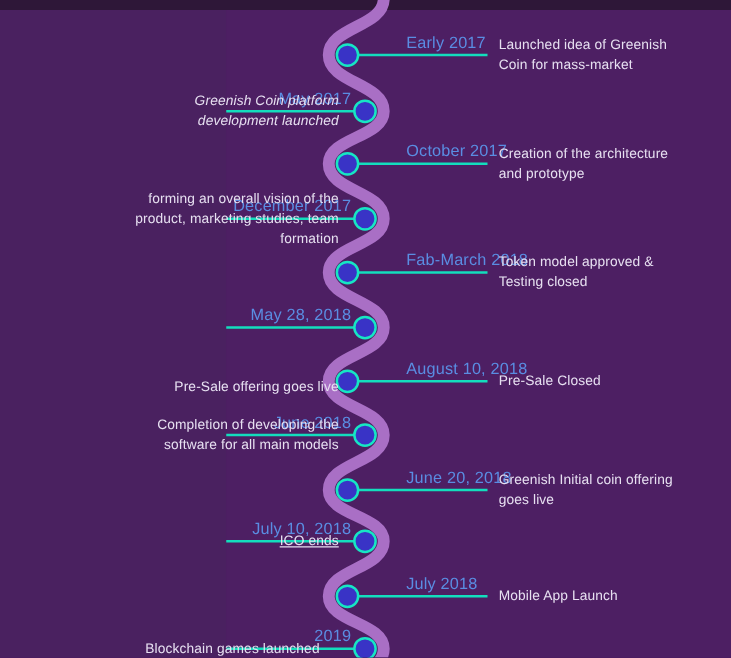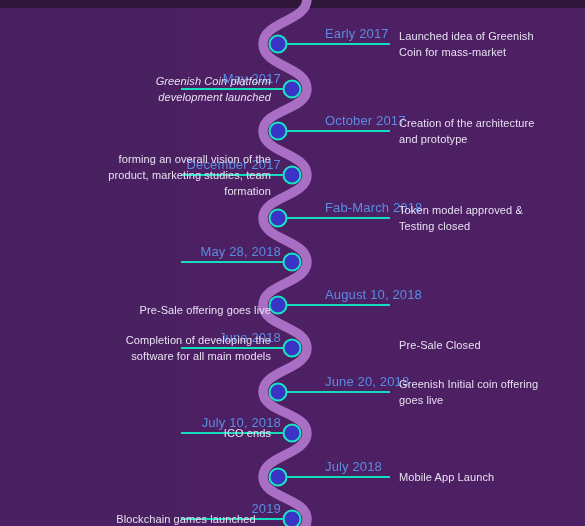--- a/index.html
+++ b/index.html
@@ -176,39 +176,39 @@
       <div class="row left" style="top: 262px;">
         <div class="connector" style="left: 181px; width: 105px;"></div>
         <div class="node" style="left: 292px;"></div>
         <div class="date">May 28, 2018</div>
         <div class="desc" style="width: 170px; margin-top: 48px;">Pre-Sale offering goes live</div>
       </div>
       <div class="row right" style="top: 305px;">
         <div class="connector" style="left: 284px; width: 106px;"></div>
         <div class="node" style="left: 278px;"></div>
         <div class="date">August 10, 2018</div>
-        <div class="desc" style="width: 140px; margin-top: 40px;">Pre-Sale Closed</div>
+        <div class="desc" style="width: 140px;">Pre-Sale Closed</div>
       </div>
       <div class="row left" style="top: 348px;">
         <div class="connector" style="left: 181px; width: 105px;"></div>
         <div class="node" style="left: 292px;"></div>
         <div class="date">June 2018</div>
         <div class="desc" style="width: 170px;">Completion of developing the software for all main models</div>
       </div>
       <div class="row right" style="top: 392px;">
         <div class="connector" style="left: 284px; width: 106px;"></div>
         <div class="node" style="left: 278px;"></div>
         <div class="date">June 20, 2018</div>
         <div class="desc" style="width: 140px;">Greenish Initial coin offering goes live</div>
       </div>
       <div class="row left" style="top: 433px;">
         <div class="connector" style="left: 181px; width: 105px;"></div>
         <div class="node" style="left: 292px;"></div>
         <div class="date">July 10, 2018</div>
-        <div class="desc" style="width: 170px;">ICO ends</div>
+        <div class="desc" style="width: 170px; text-decoration: underline;">ICO ends</div>
       </div>
       <div class="row right" style="top: 477px;">
         <div class="connector" style="left: 284px; width: 106px;"></div>
         <div class="node" style="left: 278px;"></div>
         <div class="date">July 2018</div>
         <div class="desc" style="width: 140px;">Mobile App Launch</div>
       </div>
       <div class="row left" style="top: 519px;">
         <div class="connector" style="left: 181px; width: 105px;"></div>
         <div class="node" style="left: 292px;"></div>

